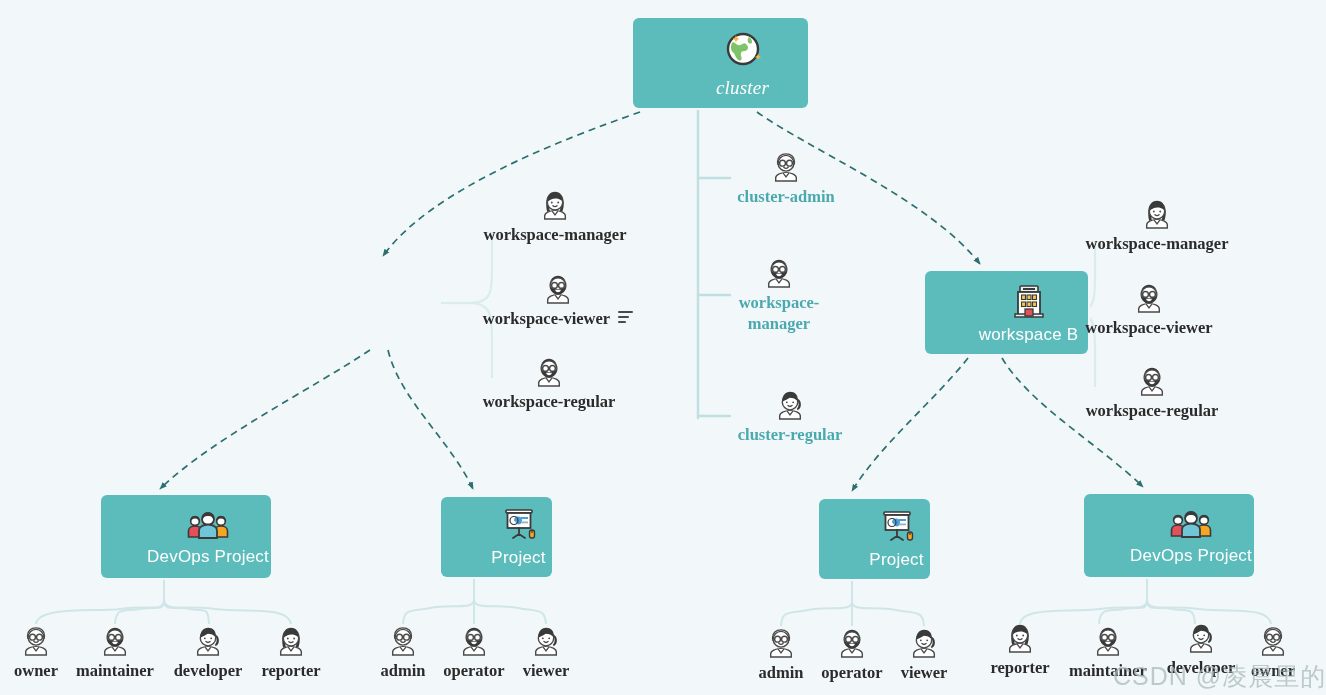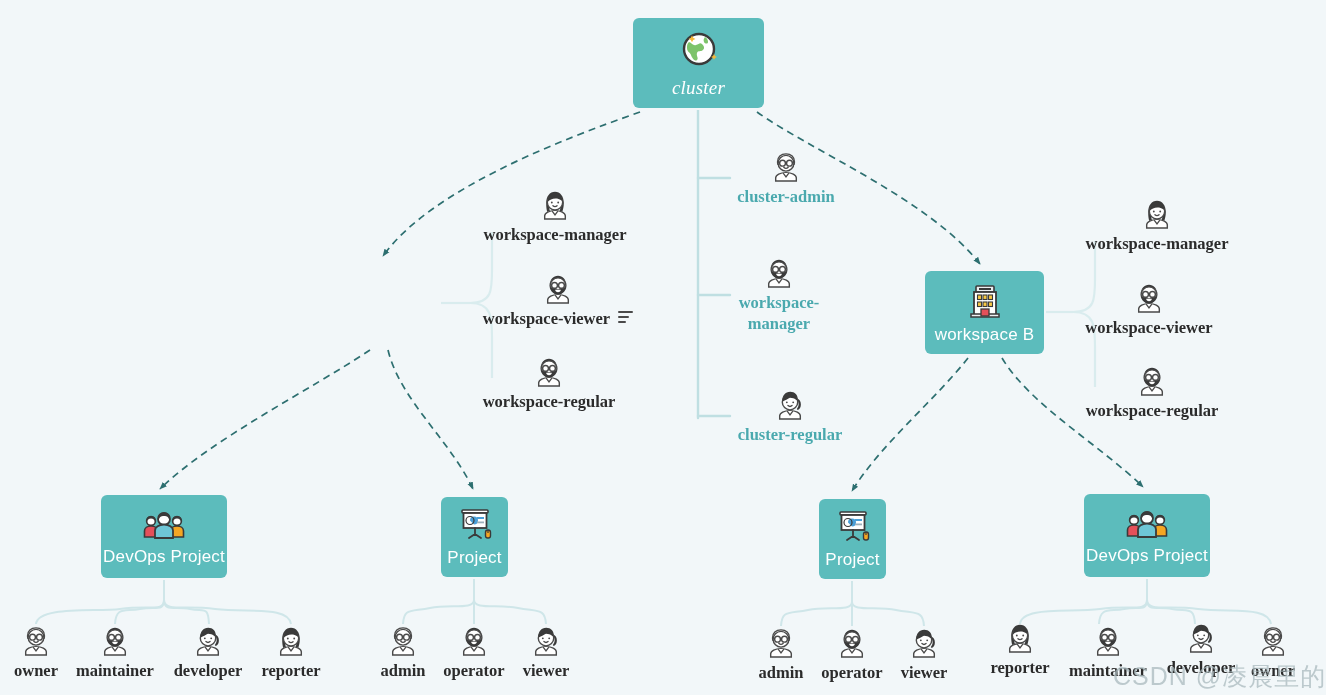--- a/index.html
+++ b/index.html
@@ -27,20 +27,21 @@
     position: absolute;
     background: #5cbcbc;
     border-radius: 6px;
     box-shadow: 0 0 0 2px #f2f7f9;
     display: flex;
     flex-direction: column;
     align-items: center;
     justify-content: center;
     color: #ffffff;
     font-family: "Liberation Sans", "DejaVu Sans", sans-serif;
+    padding-left: 44px;
   }
   .node .node-icon {
     display: block;
     line-height: 0;
   }
   .node .node-label {
     font-size: 17px;
     letter-spacing: 0.2px;
     margin-top: 6px;
     white-space: nowrap;

